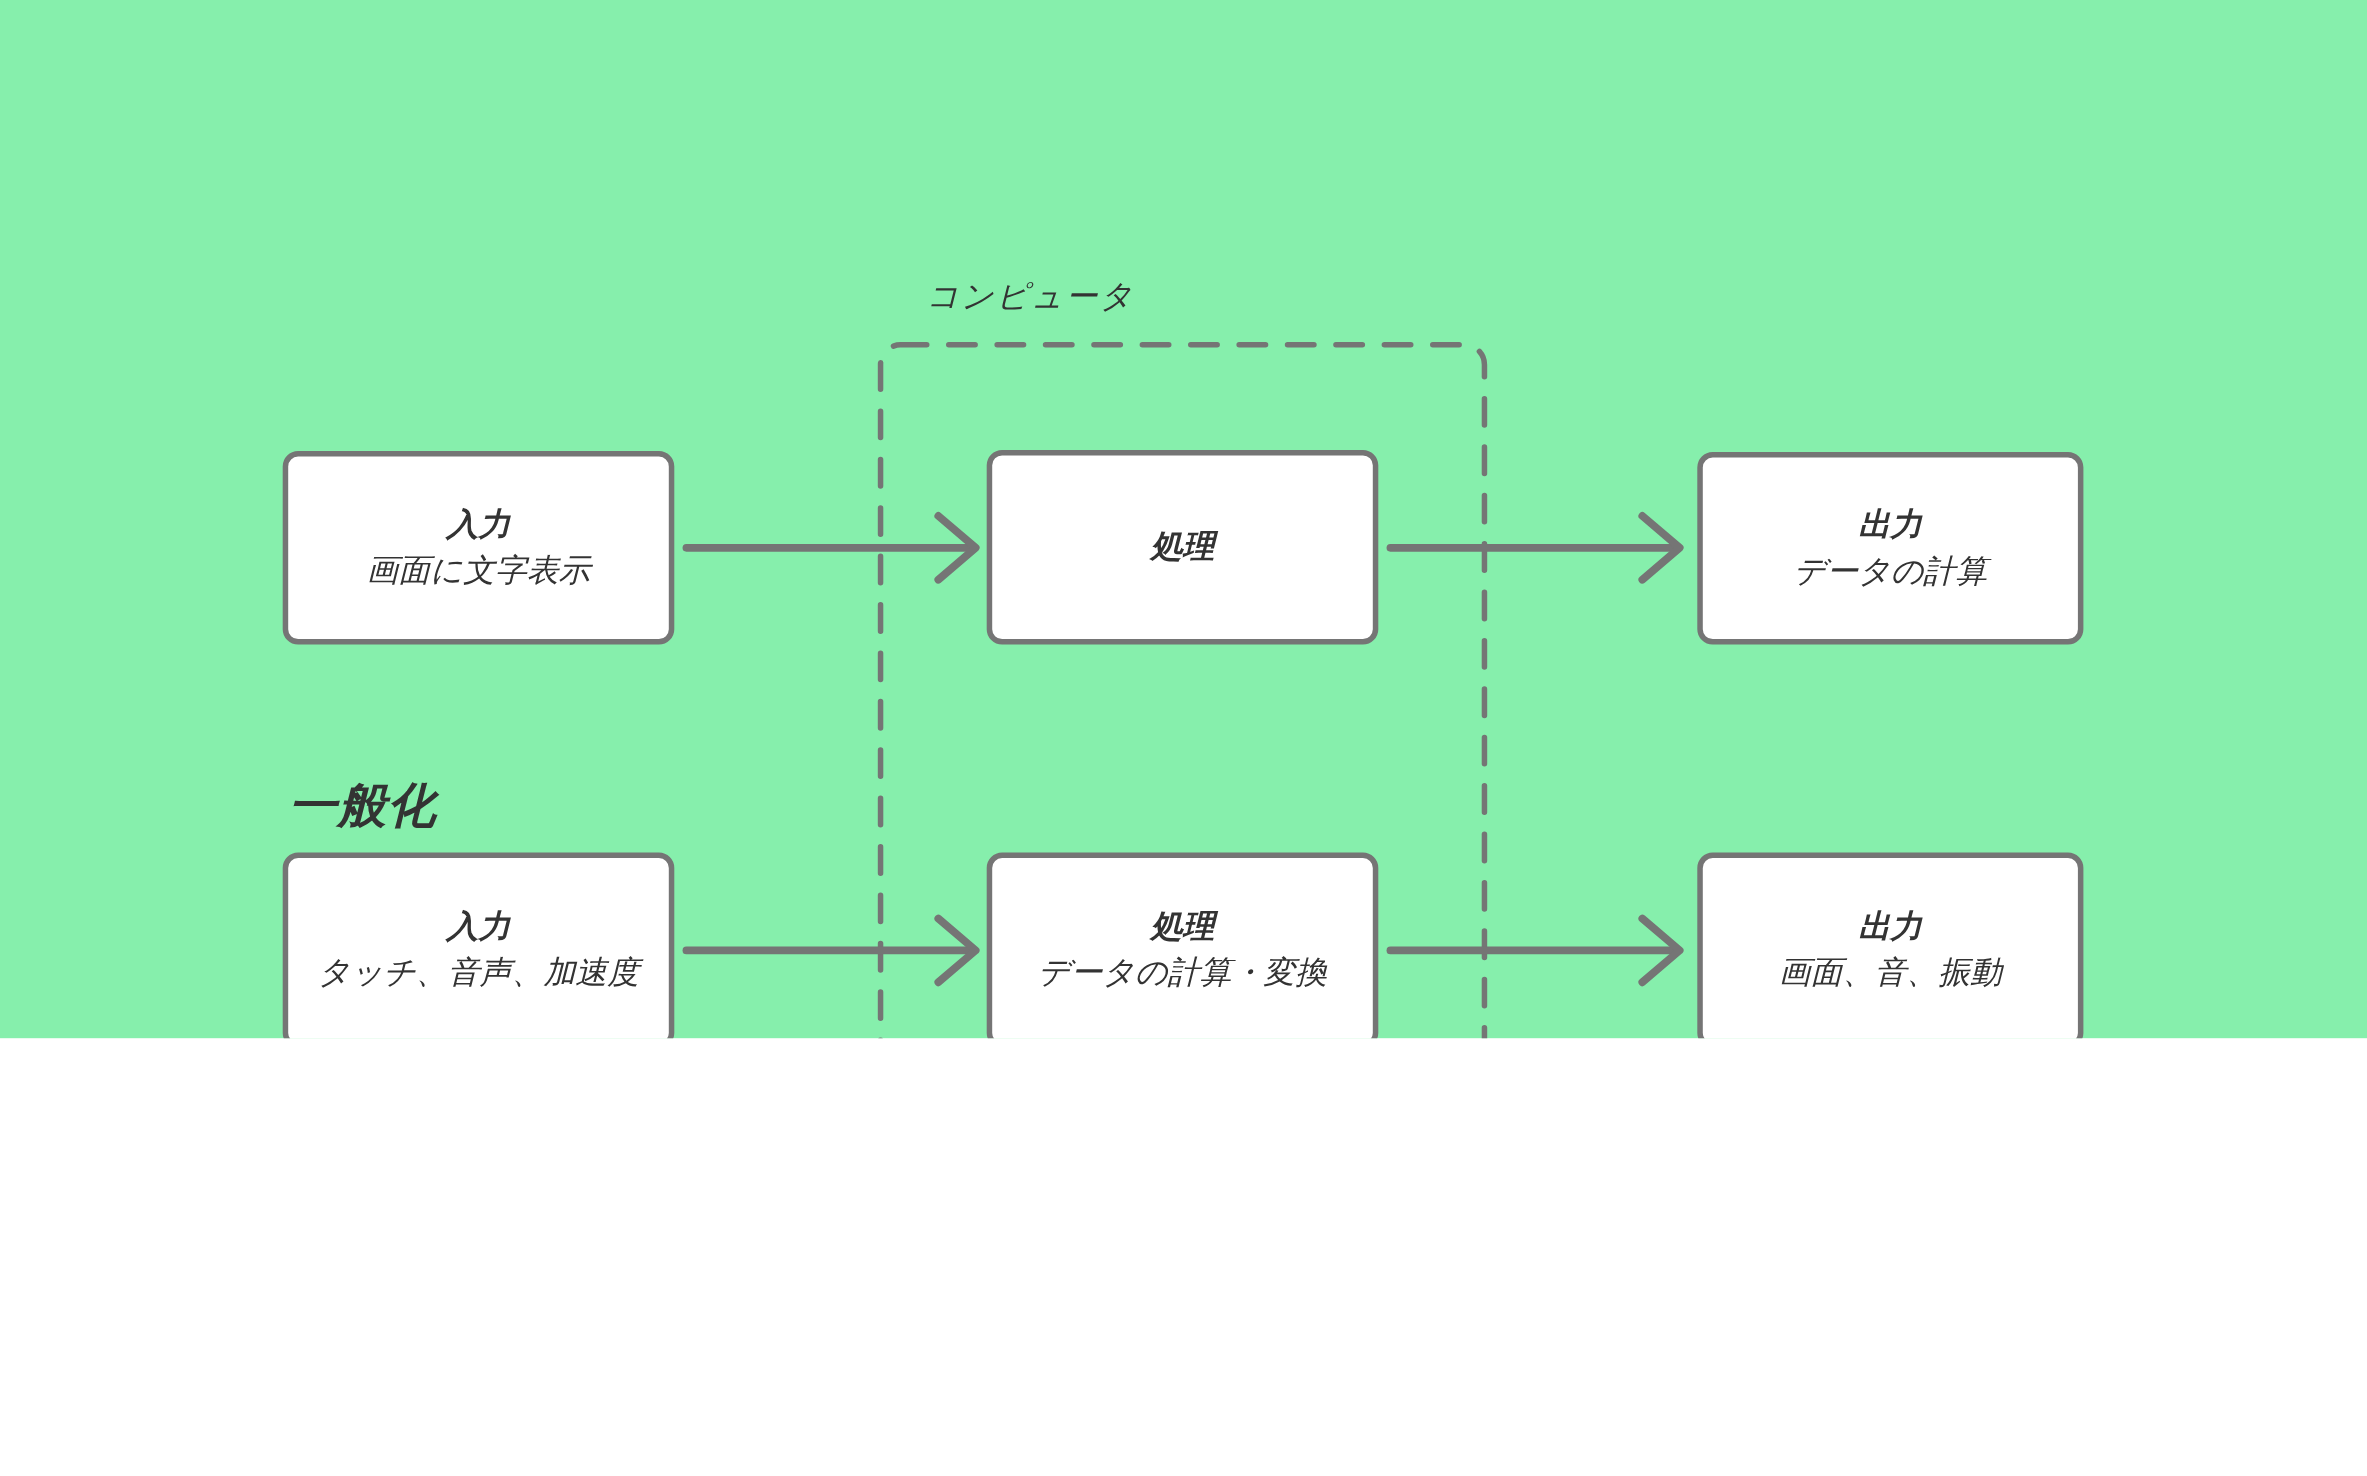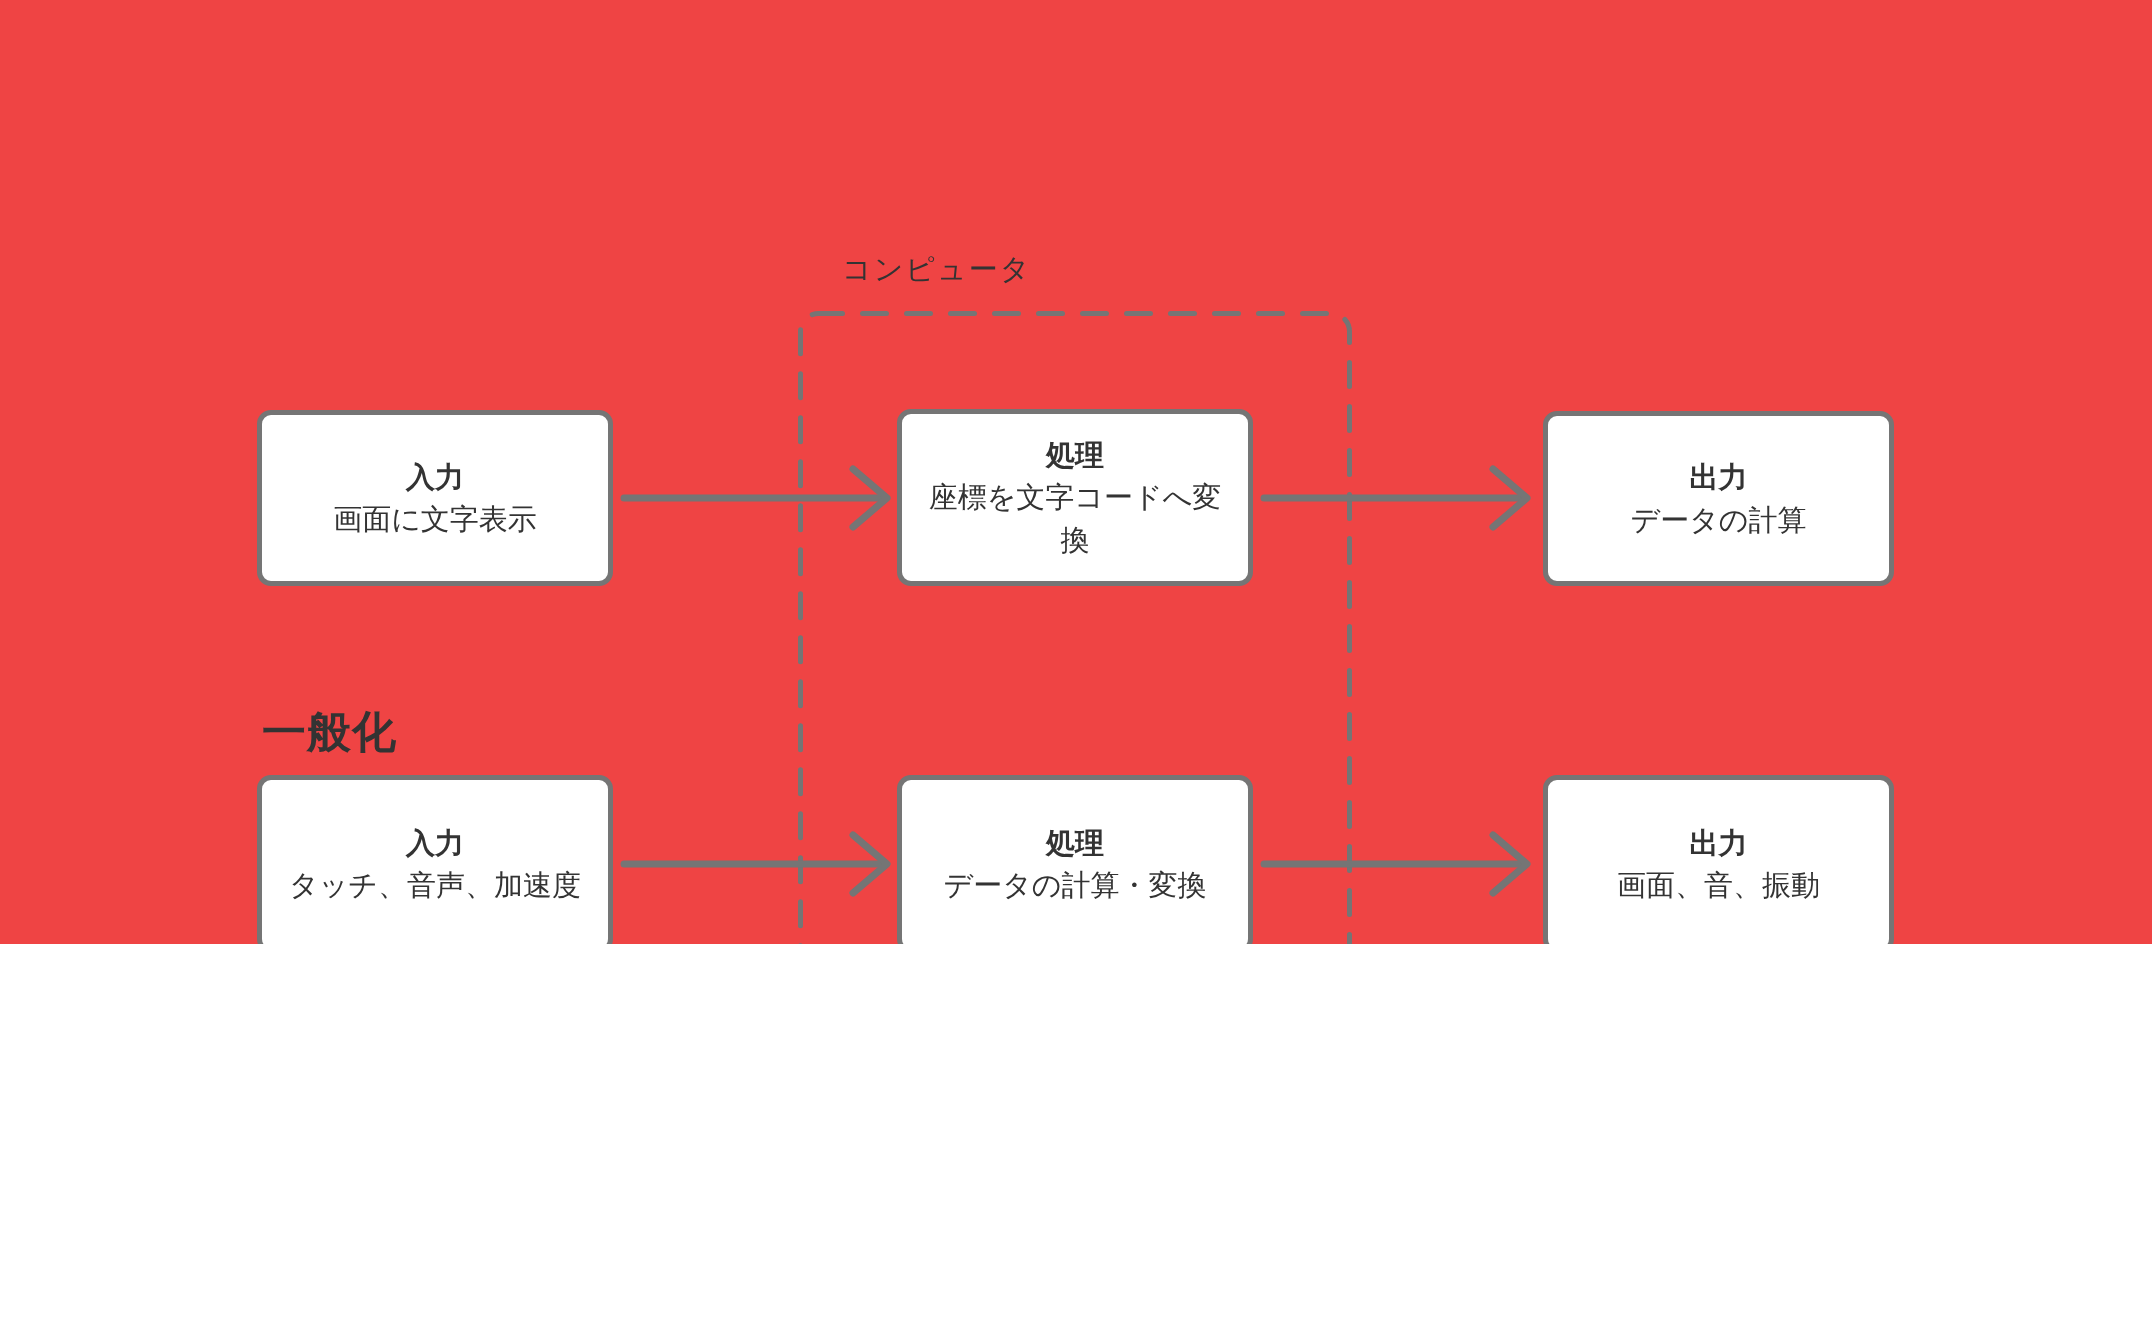--- a/index.html
+++ b/index.html
@@ -1,23 +1,24 @@
 <!DOCTYPE html>
 <html><head>
 <meta charset="utf-8">
 <style>
   html, body { margin: 0; padding: 0; background: #ffffff; }
   .canvas {
     position: relative;
     width: 2152px;
     height: 944px;
-    background: #ef4444;
+    background: #86efac;
     font-family: "Liberation Sans", sans-serif;
     color: #333333;
     overflow: hidden;
+    font-style: italic;
   }
   .heading {
     position: absolute;
     font-size: 44px;
     font-weight: bold;
     color: #333333;
     white-space: nowrap;
     letter-spacing: 1px;
   }
   .group-label {
@@ -67,21 +68,20 @@
 
   <div class="heading" style="left:262px; top:686px;margin-top:17px;">一般化</div>
 
   <div class="flow-box" style="left:257px; top:410px; width:356px; height:176px;">
     <div class="box-title">入力</div>
     <div class="box-subtitle">画面に文字表示</div>
   </div>
 
   <div class="flow-box" style="left:897px; top:409px; width:356px; height:177px;">
     <div class="box-title">処理</div>
-    <div class="box-subtitle">座標を文字コードへ変換</div>
   </div>
 
   <div class="flow-box" style="left:1543px; top:411px; width:351px; height:175px;">
     <div class="box-title">出力</div>
     <div class="box-subtitle">データの計算</div>
   </div>
 
   <div class="flow-box" style="left:257px; top:775px; width:356px; height:178px;">
     <div class="box-title">入力</div>
     <div class="box-subtitle">タッチ、音声、加速度</div>

